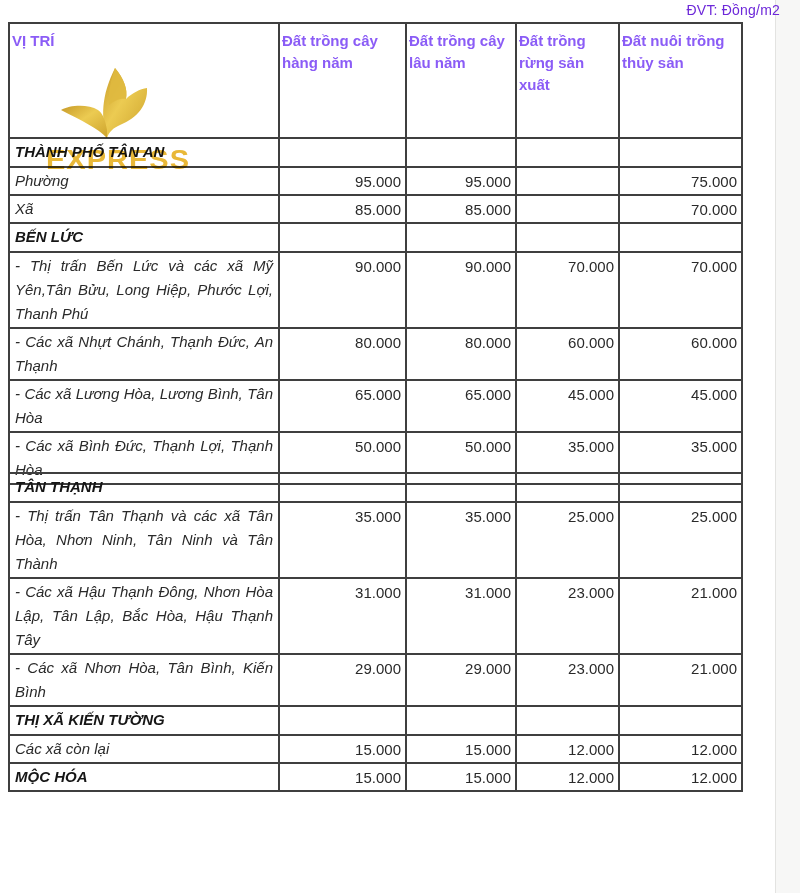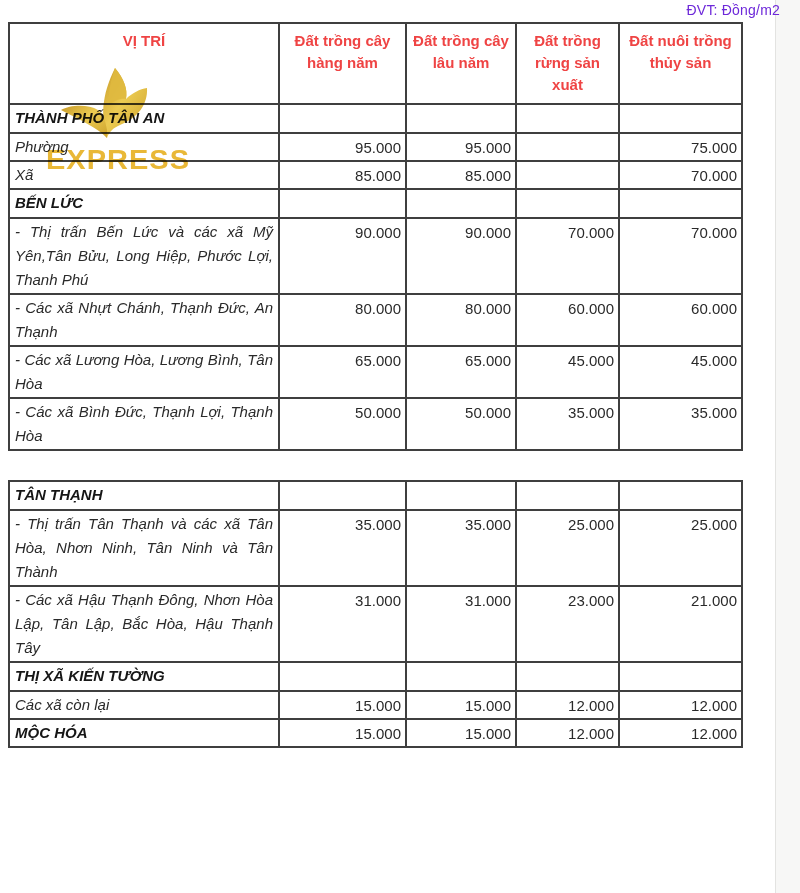--- a/index.html
+++ b/index.html
@@ -16,26 +16,26 @@
   .unit-label{
     position:absolute;top:2px;right:20px;
     font-size:14px;color:#6d28d9;letter-spacing:0.2px;
   }
   table.price-table{
     position:absolute;left:8px;width:733px;
     border-collapse:collapse;table-layout:fixed;
     background:transparent;
   }
   #table-1{top:22px;}
-  #table-2{top:472px;margin-top:8px;}
+  #table-2{top:472px;}
   th,td{border:2px solid #3f3f3f;box-sizing:border-box;}
   th{
-    font-size:15px;font-weight:bold;color:#ef4444;
-    vertical-align:top;text-align:center;
-    padding:6px 2px 0 2px;line-height:22px;height:81px;
+    font-size:15px;font-weight:bold;color:#8b5cf6;
+    vertical-align:top;text-align:left;
+    padding:6px 2px 0 2px;line-height:22px;height:115px;
   }
   td{font-size:15px;vertical-align:top;}
   .cell-label{padding:1px 5px;line-height:24px;overflow:hidden;font-style:italic;}
   tr.kind-data .cell-label{text-align:justify;text-align-last:left;-moz-text-align-last:left;}
   .cell-value{text-align:right;padding:3px 4px 1px 2px;line-height:22px;white-space:nowrap;}
   tr.kind-section .cell-label,
   tr.kind-section-data .cell-label{font-weight:bold;color:#161616;}
   tr.kind-section td{height:29px;}
   tr.kind-section-data td{height:27px;}
   tr.kind-data td{height:27px;}
@@ -159,20 +159,27 @@
         <td class="cell-value">25.000</td>
         <td class="cell-value">25.000</td>
       </tr>
       <tr class="kind-data">
         <td class="cell-label">- Các xã Hậu Thạnh Đông, Nhơn Hòa Lập, Tân Lập, Bắc Hòa, Hậu Thạnh Tây</td>
         <td class="cell-value">31.000</td>
         <td class="cell-value">31.000</td>
         <td class="cell-value">23.000</td>
         <td class="cell-value">21.000</td>
       </tr>
+      <tr class="kind-data">
+        <td class="cell-label">- Các xã Nhơn Hòa, Tân Bình, Kiến Bình</td>
+        <td class="cell-value">29.000</td>
+        <td class="cell-value">29.000</td>
+        <td class="cell-value">23.000</td>
+        <td class="cell-value">21.000</td>
+      </tr>
       <tr class="kind-section">
         <td class="cell-label">THỊ XÃ KIẾN TƯỜNG</td>
         <td class="cell-value"></td>
         <td class="cell-value"></td>
         <td class="cell-value"></td>
         <td class="cell-value"></td>
       </tr>
       <tr class="kind-data">
         <td class="cell-label">Các xã còn lại</td>
         <td class="cell-value">15.000</td>

